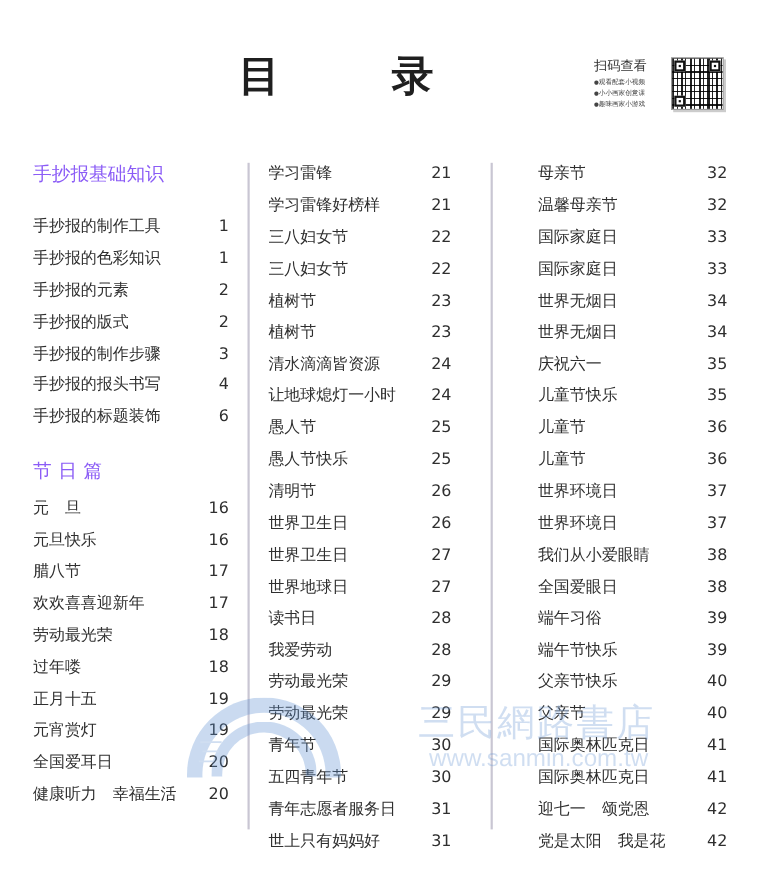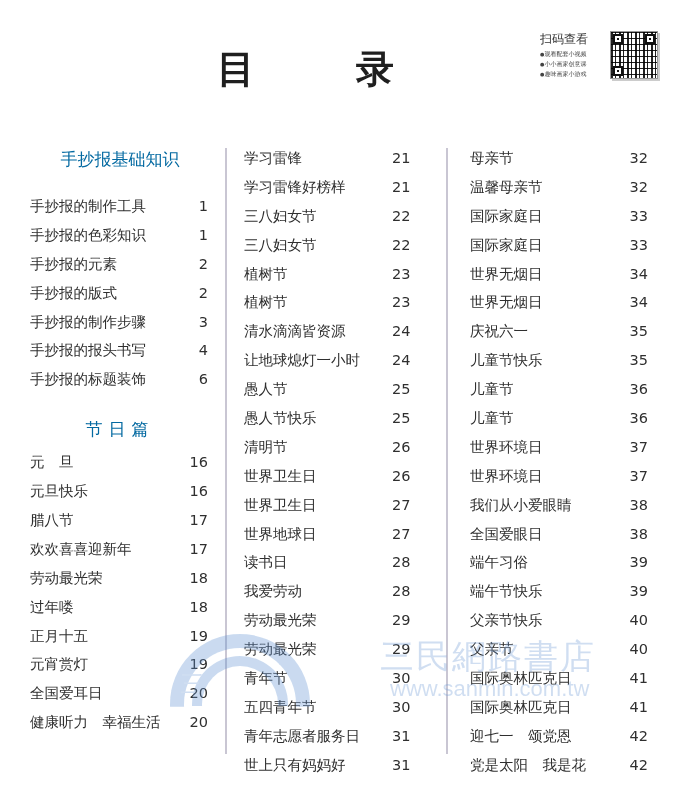--- a/index.html
+++ b/index.html
@@ -24,21 +24,21 @@
       font-size: 38px;
       font-weight: bold;
       letter-spacing: 44px;
       padding-left: 44px;
       box-sizing: border-box;
       color: #1f1f1f;
       line-height: 50px;
     }
     .qr-block {
       position: absolute;
-      top: 31px;
+      top: 52px;
       left: 540px;
       width: 130px;
       height: 52px;
     }
     .qr-label {
       position: absolute;
       left: 0;
       top: 0;
       font-size: 12px;
       color: #333;
@@ -85,57 +85,56 @@
       width: 2px; height: 2px;
       background: #111;
     }
 
     .column {
       position: absolute;
       top: 144px;
     }
     .col-1 { left: 30px; width: 180px; }
     .col-2 { left: 244px; width: 180px; }
-    .col-3 { left: 470px; width: 180px; }
+    .col-3 { left: 489px; width: 180px; }
 
     .divider {
       position: absolute;
       width: 2px;
       background: #c9c6d3;
     }
     .divider-1 { left: 225px; top: 148px; height: 606px; }
     .divider-2 { left: 446px; top: 148px; height: 606px; }
 
     .section-header {
       font-size: 17px;
-      color: #0369a1;
+      color: #8b5cf6;
       height: 30px;
       line-height: 30px;
       margin-top: 0;
       letter-spacing: 0px;
       white-space: nowrap;
-      text-align: center;
     }
     .section-header.spaced {
       letter-spacing: 6px;
       margin-top: 20px;
     }
     .entry {
       display: flex;
       justify-content: space-between;
       align-items: center;
       height: 28.9px;
       font-size: 14.5px;
       line-height: 28.9px;
       white-space: nowrap;
       color: #2f2f2f;
     }
     .col-1 .entry-page { width: 30px; text-align: right; padding-right: 2px; }
     .col-2 .entry-page { width: 30px; text-align: left; padding-right: 2px; }
-    .col-3 .entry-page { width: 30px; text-align: right; padding-right: 2px; }
+    .col-3 .entry-page { width: 30px; text-align: center; padding-right: 2px; }
     .col-1 .section-header:first-child { margin-bottom: 10px; }
 
     .watermark {
       position: absolute;
       left: 150px;
       top: 628px;
       width: 420px;
       height: 78px;
       pointer-events: none;
       opacity: 0.32;

